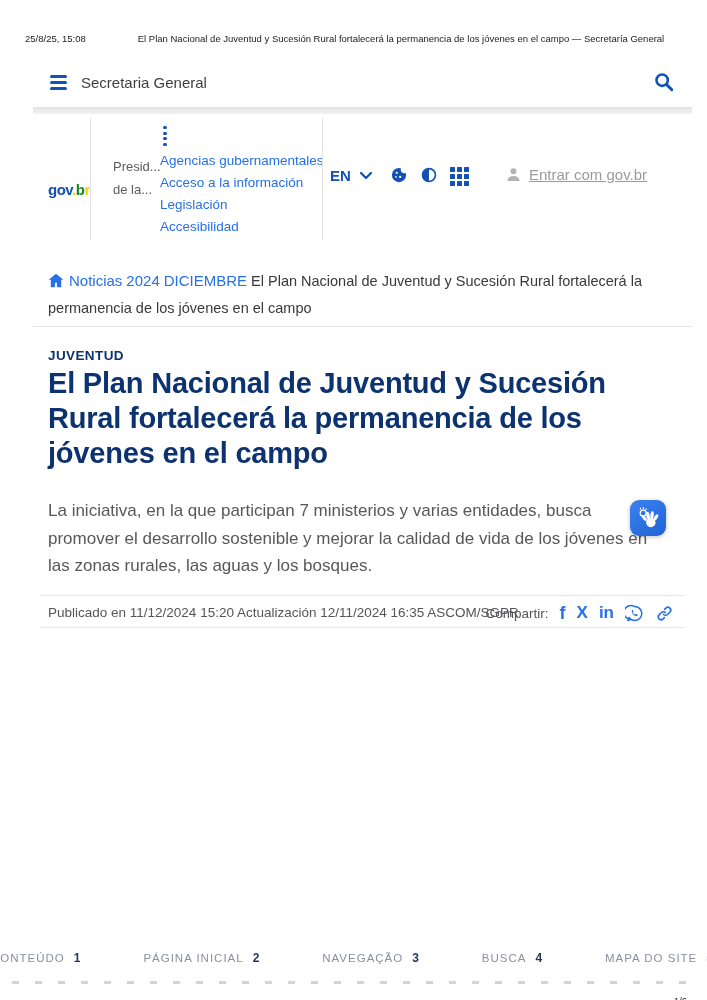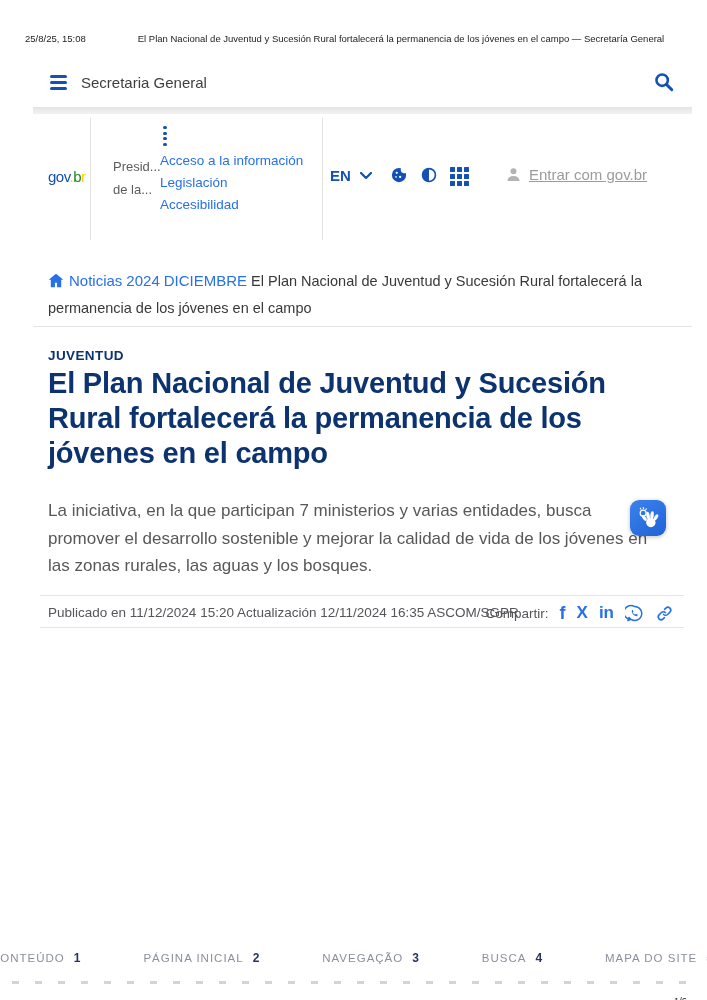--- a/index.html
+++ b/index.html
@@ -16,21 +16,21 @@
   
   .topbar { position:absolute; top:40px; left:33px; right:15px; height:50px; background:#fff; display:flex; align-items:center; padding:0 17px;text-align:center; }
   .hamburger { display:flex; flex-direction:column; gap:3px; cursor:pointer; margin-right:14px; }
   .hamburger span { display:block; width:17px; height:3px; border-radius:2px; background:#1351B4; }
   .topbar-title { font-size:15px; color:#3f3f42; }
   .topbar-spacer { flex:1; }
   .topbar-shadow { position:absolute; top:90px; left:33px; right:15px; height:7px; background:linear-gradient(#e4e4e4,#f2f2f2); }
 
   
   .govheader { position:absolute; top:97px; left:33px; right:15px; height:128px; background:#fff; }
-  .logo { position:absolute; left:15px; top:54px; font-size:15px; font-weight:normal; letter-spacing:-0.5px; }
+  .logo { position:absolute; left:15px; top:67px; font-size:15px; font-weight:bold; letter-spacing:-0.5px; }
   .vdiv { position:absolute; top:4px; bottom:2px; width:1px; background:#e3e3e3; }
   .org { position:absolute; left:80px; top:41px; font-size:13px; color:#5c5c60; line-height:23px; }
   .kebab { position:absolute; left:124px; top:10px; width:16px; height:24px; display:flex; flex-direction:column; align-items:center; justify-content:center; gap:2.2px; cursor:pointer; }
   .kebab i { width:3.4px; height:3.4px; border-radius:50%; background:#1351B4; }
   .hlinks { position:absolute; left:127px; top:36px; width:162px; }
   .hlinks a { display:block; font-size:13.5px; line-height:22px; color:#2670E8; text-decoration:none; cursor:pointer; white-space:nowrap; }
   .lang { position:absolute; left:297px; top:53px; display:flex; align-items:center; gap:9px; color:#1351B4; font-weight:bold; font-size:15px; cursor:pointer; }
   .hicon { position:absolute; top:52px; width:18px; height:18px; cursor:pointer; }
   .grid9 { display:grid; grid-template-columns:repeat(3,5px); grid-template-rows:repeat(3,5px); gap:1.8px; }
   .grid9 i { background:#1351B4; border-radius:0.5px; }
@@ -103,20 +103,21 @@
       <div>Presid...</div>
       <div>de la...</div>
     </div>
     <div class="kebab">
         <i></i>
         <i></i>
         <i></i>
         <i></i>
       </div>
     <nav class="hlinks">
+      <a>Agencias gubernamentales</a>
       <a>Acceso a la información</a>
       <a>Legislación</a>
       <a>Accesibilidad</a>
     </nav>
     <div class="vdiv" style="left:289px;"></div>
 
     <div class="lang">
       <span>EN</span>
       <svg width="12" height="8" viewBox="0 0 12 8">
           <path d="M1 1l5 5 5-5" fill="none" stroke="#1351B4" stroke-width="2.2" stroke-linecap="round" stroke-linejoin="round"></path>

